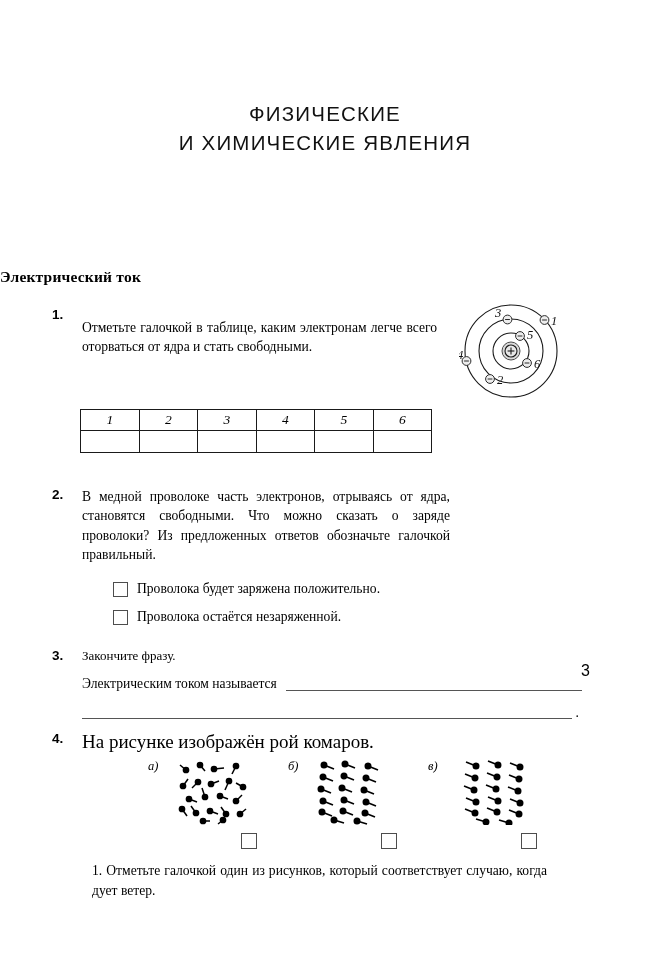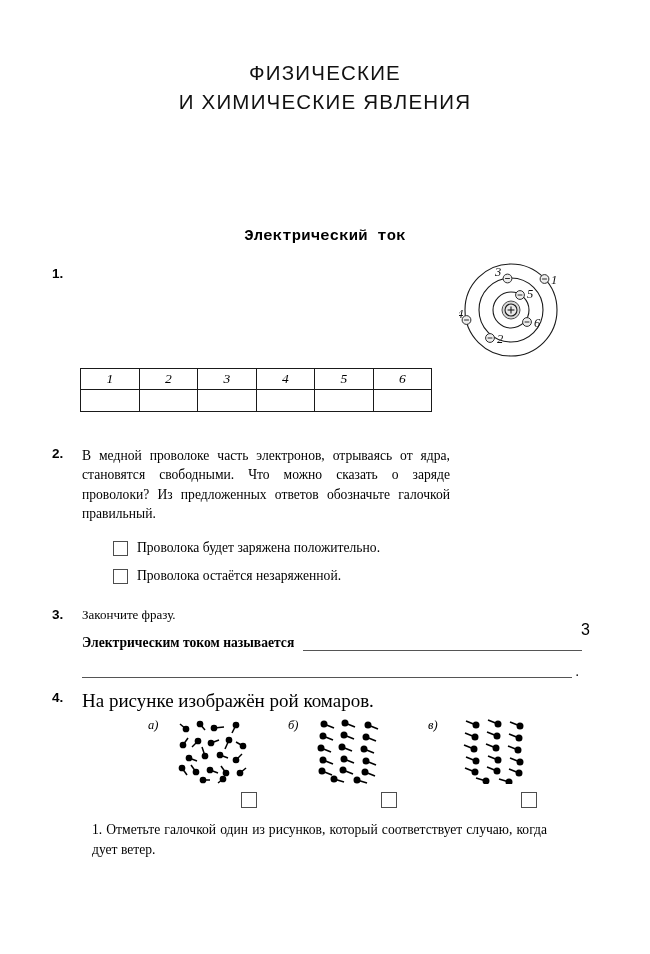--- a/index.html
+++ b/index.html
@@ -7,43 +7,43 @@
   body {
     width: 650px;
     height: 954px;
     background: #ffffff;
     font-family: "Liberation Serif", "DejaVu Serif", serif;
     color: #000000;
     position: relative;
     overflow: hidden;
   }
 
-  .page { position: relative; width: 650px; height: 704px; }
+  .page { position: relative; width: 650px; height: 704px; margin-top: 41px; }
 
   
   .doc-title {
     font-family: "Liberation Sans", "DejaVu Sans", sans-serif;
     font-size: 20.5px;
     letter-spacing: 1.2px;
     text-align: center;
     line-height: 1.42;
     color: #111;
     position: absolute;
     left: 0; right: 0;
     top: 58px;
   }
   .doc-title div { white-space: nowrap; }
 
   
   .section-heading {
     position: absolute;
     left: 0; right: 0;
     top: 227px;
-    text-align: center;
-    font-family: Liberation Mono, monospace;
+    text-align: left;
+    font-family: Liberation Serif, serif;
     font-size: 15.5px;
     font-weight: bold;
     letter-spacing: 0.2px;
   }
 
   
   .q { position: absolute; }
   .q-num {
     position: absolute;
     left: 0; top: 0;
@@ -119,22 +119,21 @@
   }
   .option-label { font-size: 13.6px; line-height: 1.2; }
 
   
   #q3 { left: 52px; top: 607px; width: 520px; }
   #q3 .q-body { width: 500px; }
   #q3 .p1 { font-size: 13px; }
   .fill-row {
     margin-top: 12px;
     display: flex;
-    align-items: flex-end;
-    font-weight: bold;
+    align-items: center;
   }
   .fill-label { font-size: 13.6px; white-space: nowrap; }
   .rule {
     flex: 1 1 auto;
     border-bottom: 1.2px solid #555;
     height: 13px;
     margin-left: 9px;
   }
   .fill-row-2 {
     margin-top: 14px;
@@ -219,20 +218,21 @@
   <div class="doc-title">
     <div>ФИЗИЧЕСКИЕ</div>
     <div>И ХИМИЧЕСКИЕ ЯВЛЕНИЯ</div>
   </div>
 
   <div class="section-heading">Электрический ток</div>
 
   <div class="q" id="q1">
     <div class="q-num">1.</div>
     <div class="q-body">
+      <div class="para p2">Отметьте галочкой в таблице, каким электронам легче всего оторваться от ядра и стать свободными.</div>
     </div>
   </div>
 
   <div class="atom-figure">
     <svg width="112" height="108" viewBox="0 0 112 108" xmlns="http://www.w3.org/2000/svg">
 
       <circle cx="52" cy="54" r="46" fill="none" stroke="#1a1a1a" stroke-width="1.1"></circle>
       <circle cx="52" cy="54" r="32" fill="none" stroke="#1a1a1a" stroke-width="1.1"></circle>
       <circle cx="52" cy="54" r="18" fill="none" stroke="#1a1a1a" stroke-width="1.1"></circle>
 

